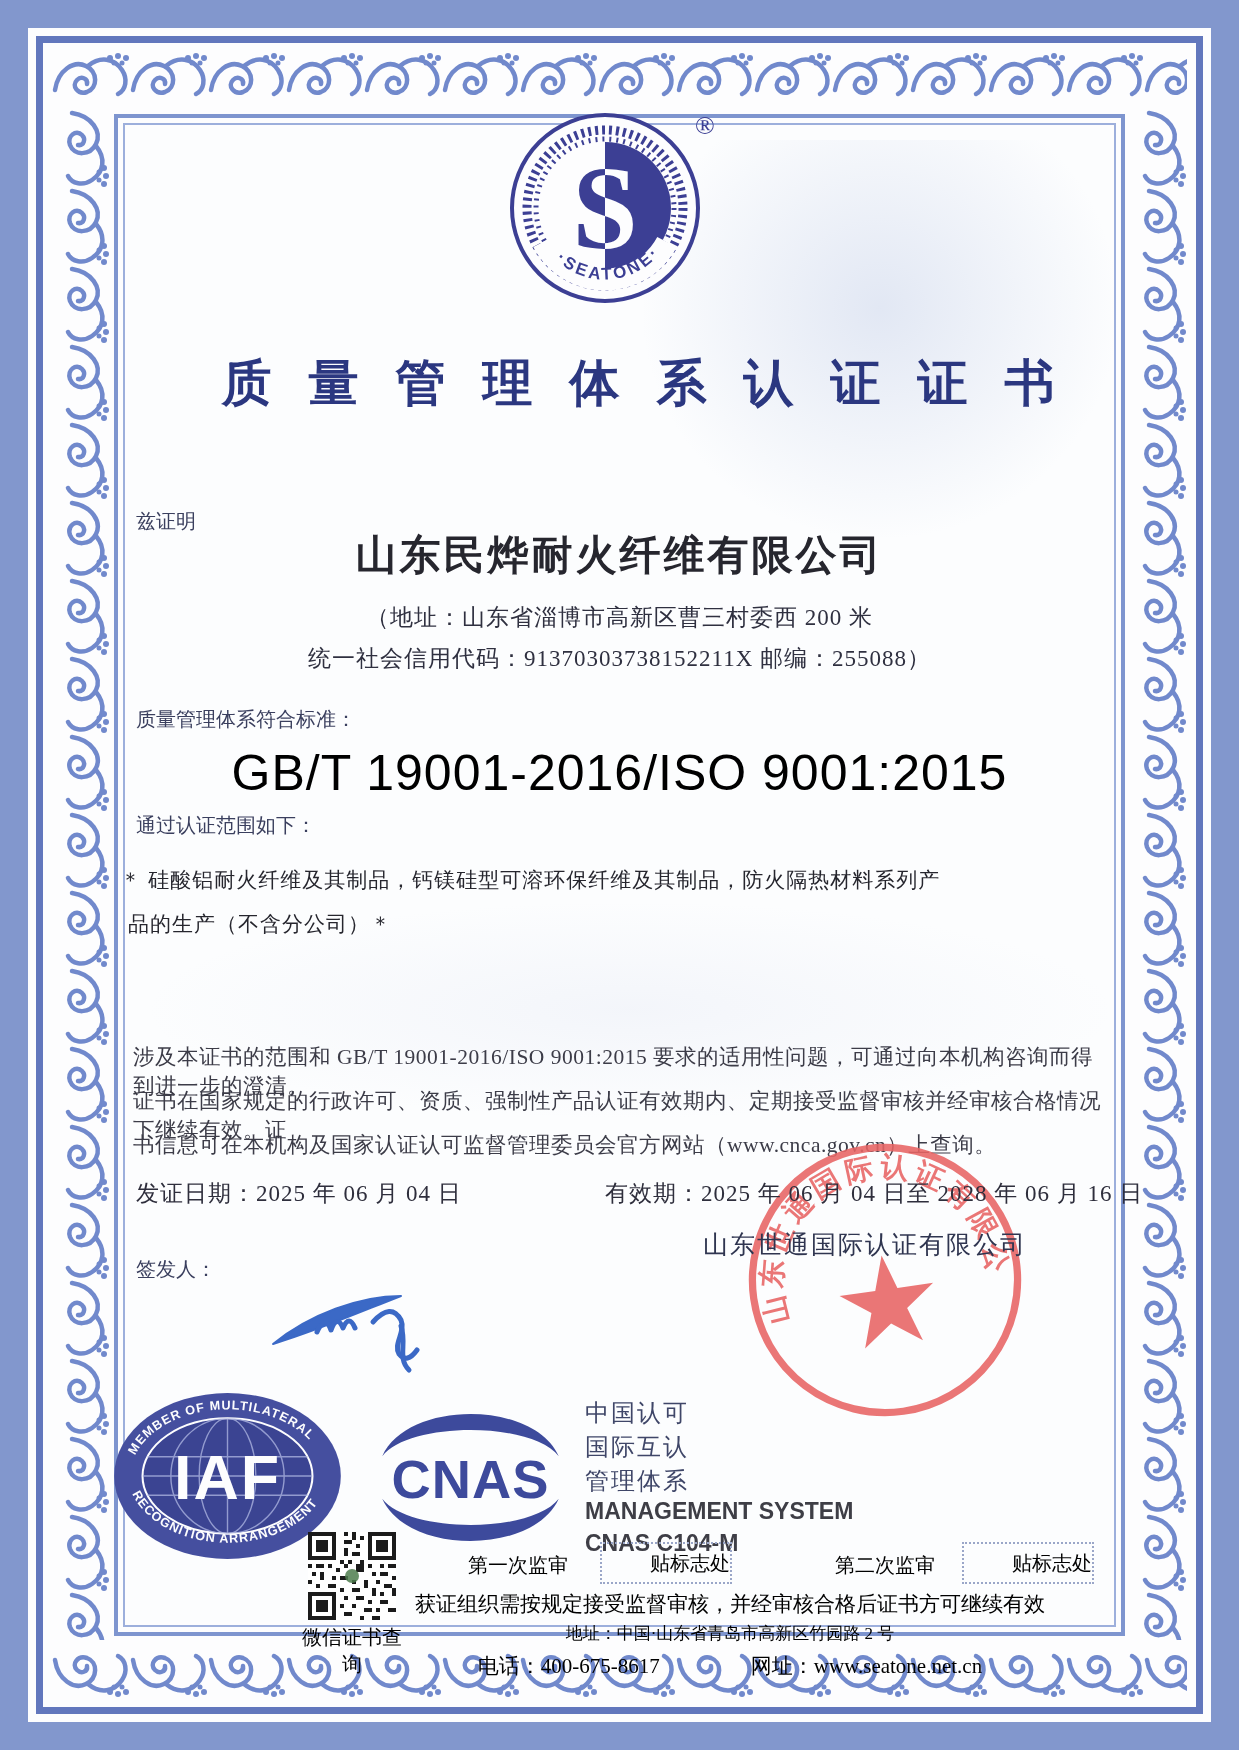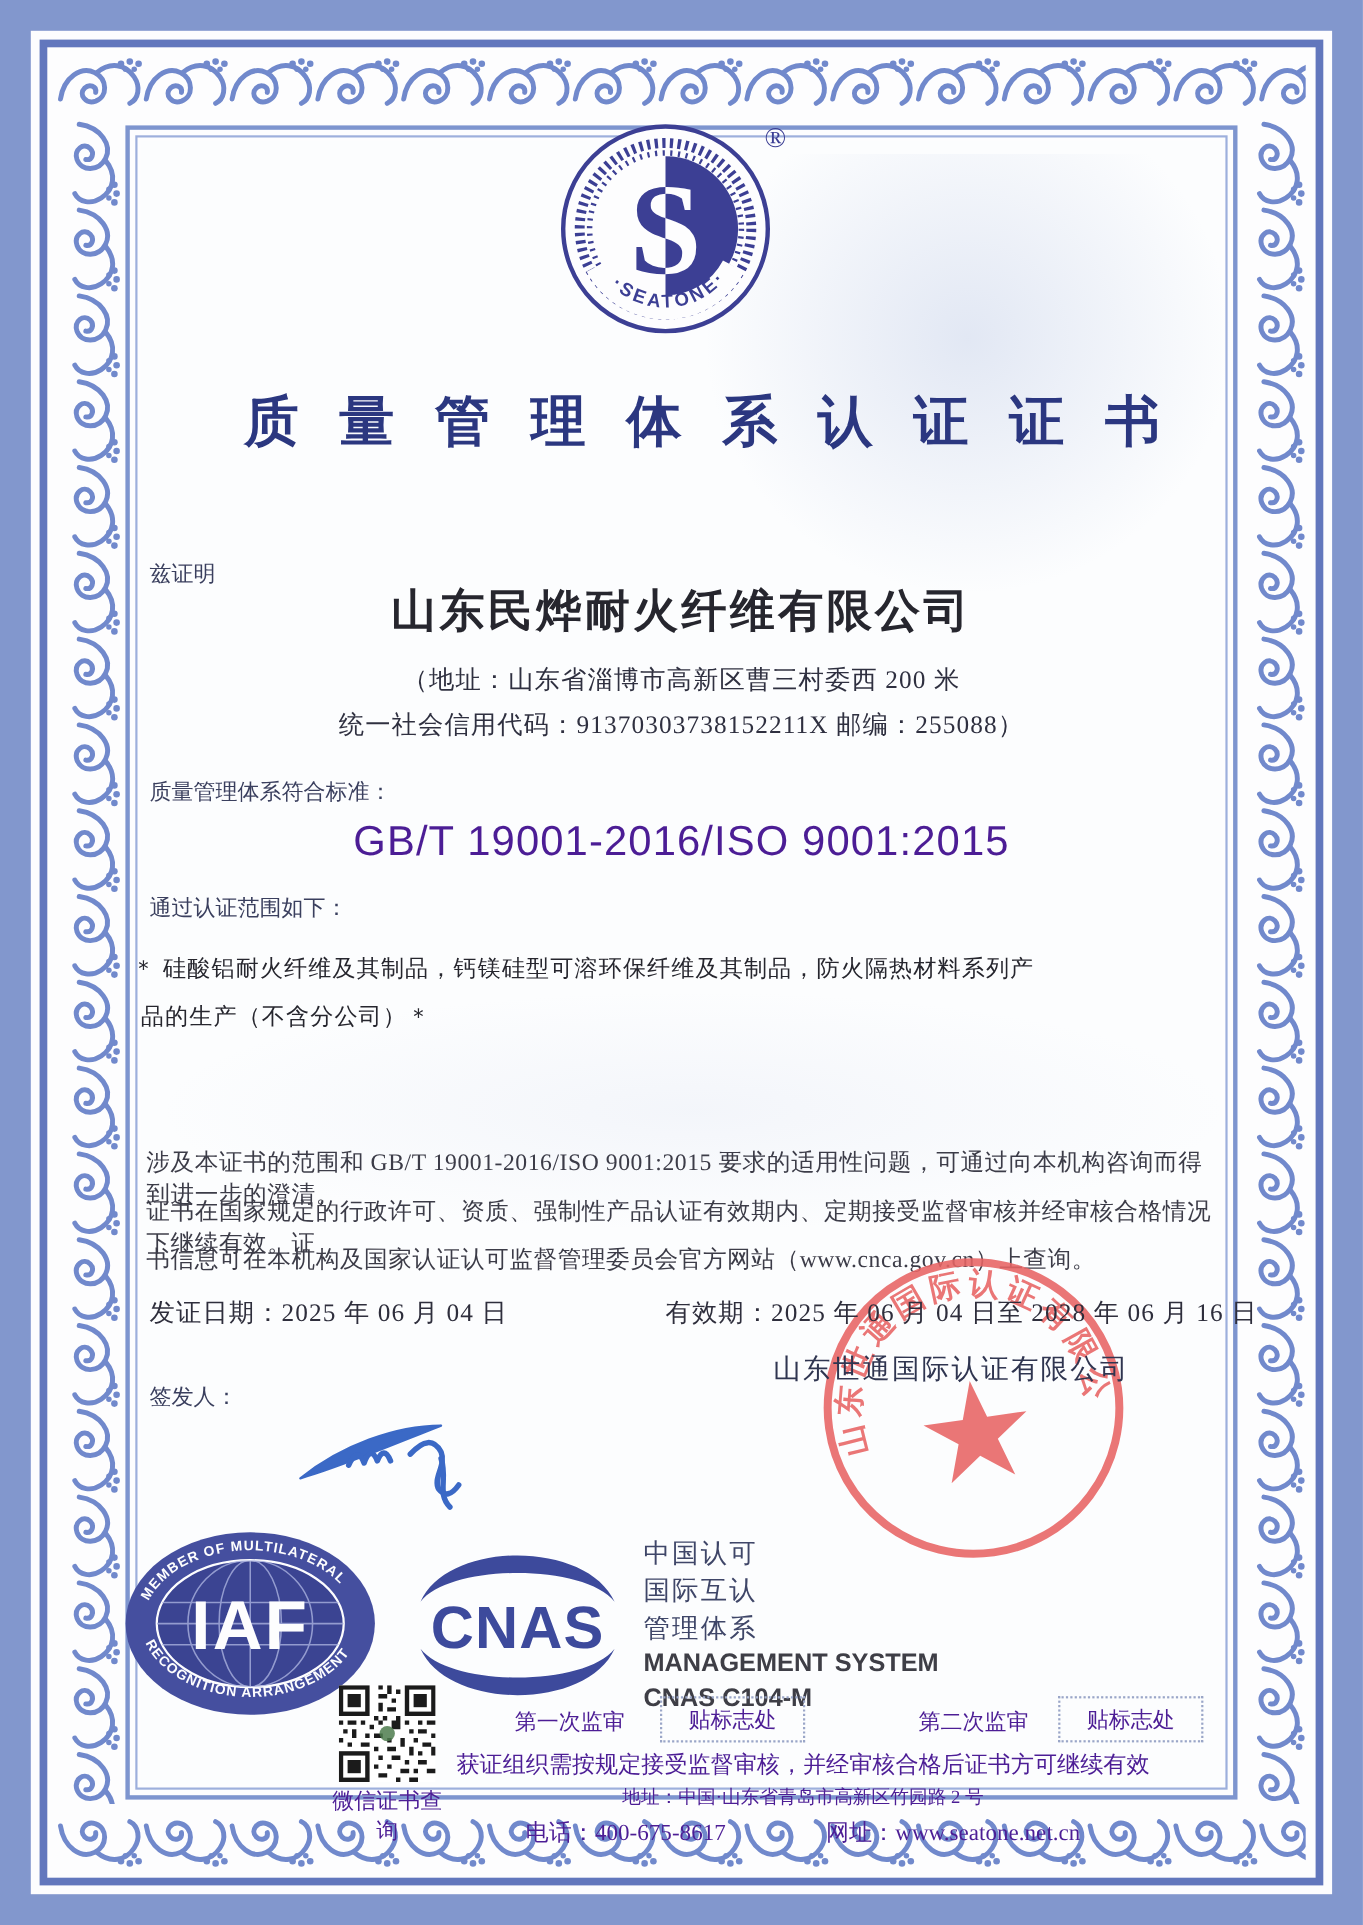--- a/index.html
+++ b/index.html
@@ -13,29 +13,29 @@
   .line3{position:absolute;inset:123px;border:2px solid #9dafdc;}
   .content{position:absolute;inset:128px;background:#fcfdfe;}
   .orn{position:absolute;overflow:hidden;}
   .cloud{position:absolute;pointer-events:none;}
   .title{font-size:50px;font-weight:700;letter-spacing:37px;padding-left:37px;text-align:center;color:#2b3780;}
   .certno-label{font-size:23px;color:#2b3780;font-weight:600;}
   .certno-value{font-size:27px;color:#1f2a66;font-weight:700;letter-spacing:1px;}
   .small-label{font-size:20px;color:#3a3f5e;}
   .company{font-size:41px;font-weight:700;color:#26262e;letter-spacing:3px;text-align:center;}
   .addr{font-size:23px;color:#2f3040;text-align:center;letter-spacing:1px;}
-  .stdval{font-family:"Liberation Sans","DejaVu Sans",sans-serif;font-size:38px;color:#4c1d95;text-align:center;letter-spacing:1px;}
+  .stdval{font-family:"Liberation Sans","DejaVu Sans",sans-serif;font-size:50px;color:#000000;text-align:center;letter-spacing:1px;}
   .scope{font-size:21px;font-weight:400;color:#26262e;text-align:left;letter-spacing:1px;}
   .notice{font-size:21.5px;color:#3c3c48;letter-spacing:0.5px;}
   .dateline{font-size:23px;color:#2e2e3c;letter-spacing:1px;}
   .issuer{font-size:25px;color:#2f3550;letter-spacing:2px;text-align:center;}
   .cnas-cjk{font-size:24px;color:#3f4668;line-height:34px;letter-spacing:2px;font-family:"Liberation Sans","DejaVu Sans",sans-serif;}
   .cnas-en{font-size:23px;color:#3e3e46;font-weight:700;font-family:"Liberation Sans","DejaVu Sans",sans-serif;}
-  .foot{font-size:20px;color:#4c1d95;}
-  .dotbox{border:2px dotted #9aa6c8;width:128px;height:38px;display:flex;align-items:center;justify-content:center;}
+  .foot{font-size:20px;color:#000000;}
+  .dotbox{border:2px dotted #9aa6c8;width:128px;height:38px;display:flex;align-items:center;justify-content:flex-end;}
 </style>
 </head>
 <body>
 
 <div class="page">
 
   <div class="paper"></div>
   <div class="line1"></div>
 
   <svg width="0" height="0" style="position:absolute">

